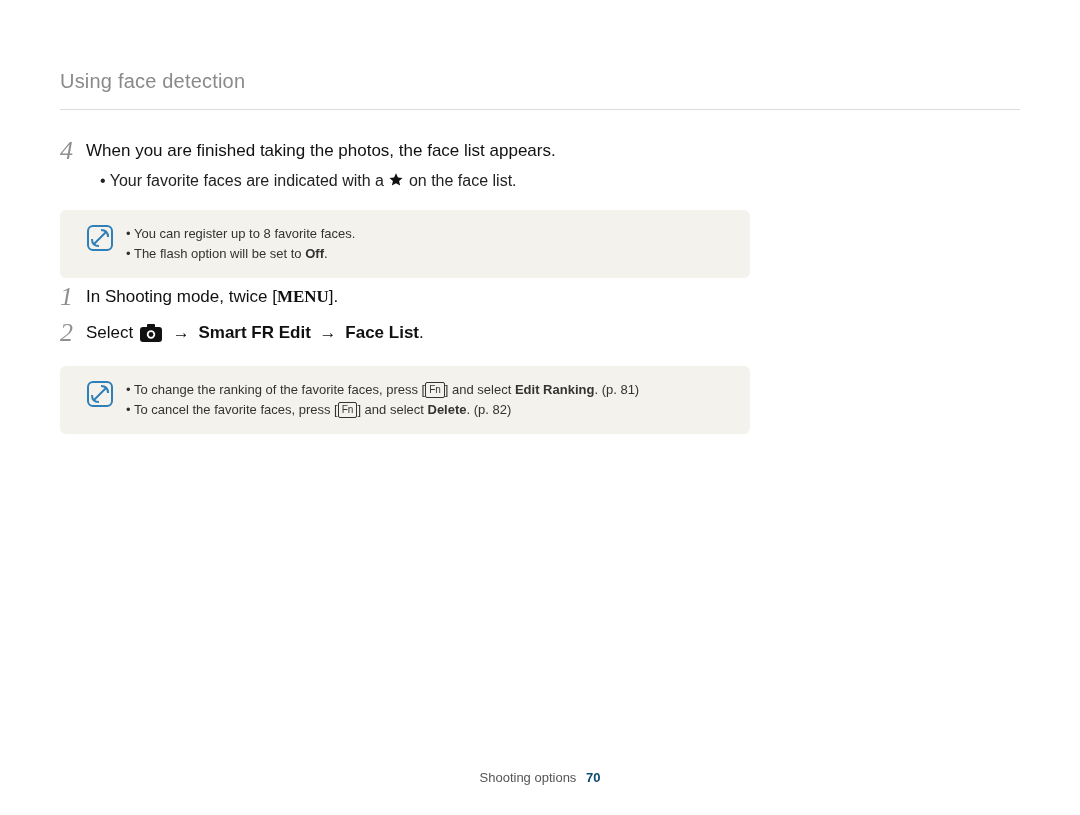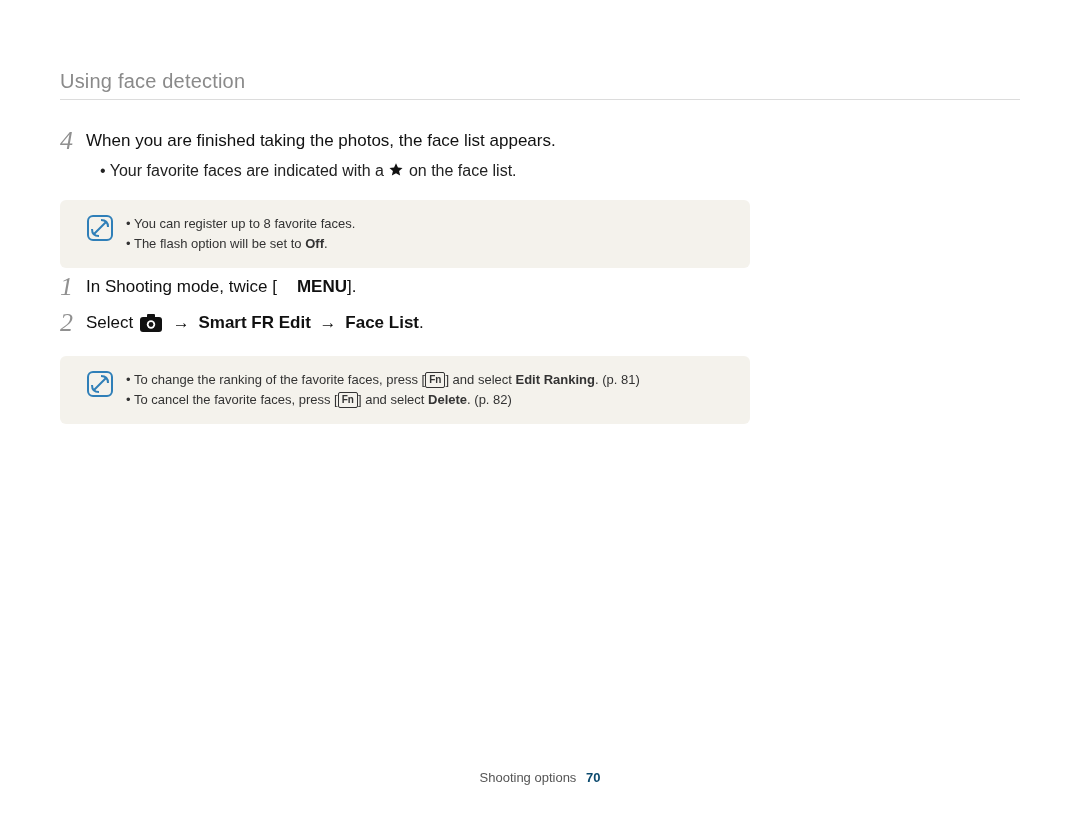--- a/index.html
+++ b/index.html
@@ -1,20 +1,20 @@
 <!DOCTYPE html>
 <html><head>
 <meta charset="utf-8">
 <style>
   * { box-sizing: border-box; margin: 0; padding: 0; }
   html, body { width: 1080px; height: 815px; background: #ffffff; font-family: Arial, Helvetica, sans-serif; color: #222; }
   .page { padding: 70px 60px 0 60px; position: relative; height: 100%; }
   .header-title {
     font-size: 20px; font-weight: 300; color: #8a8a8a; letter-spacing: 0.2px;
-    border-bottom: 1px solid #dcdcdc; padding-bottom: 6px; margin-bottom: 28px;
+    border-bottom: 1px solid #dcdcdc; padding-bottom: 16px; margin-bottom: 28px;
   }
   .content { max-width: 690px; }
   .step { display: flex; align-items: flex-start; margin-bottom: 8px; }
   .step-num {
     font-family: Georgia, 'Times New Roman', serif; font-style: italic;
     font-size: 26px; color: #909090; width: 26px; flex: 0 0 26px; line-height: 1;
   }
   .step-body { font-size: 17px; line-height: 1.45; color: #111; padding-top: 1px; }
   .sub-bul { margin-left: 40px; margin-top: 8px; font-size: 16px; color: #222; }
   .sub-bul .dot::before { content: "•  "; }
@@ -27,24 +27,24 @@
     flex: 0 0 28px; width: 28px; height: 28px; margin-right: 12px; margin-top: 0px;
   }
   .note-list { font-size: 13px; color: #333; line-height: 1.55; }
   .note-list .ni::before { content: "•  "; }
   .bold { font-weight: 700; }
   .section-pill {
     display: inline-block; background: #6a8787; color: #fff; font-size: 15px;
     padding: 6px 14px 6px 14px; border-radius: 16px; margin-top: 52px; margin-bottom: 16px;
   }
   .button-label {
-    display: inline-block; font-weight: 700; font-family: Liberation Sans, sans-serif; margin-left: 20px;
+    display: inline-block; font-weight: 700; font-family: Liberation Serif, serif;
   }
   .fn-box {
-    display: inline-block; border: 1px solid #333; font-size: 10px; font-weight: 700;
+    display: inline-block; border: 1px solid #333; font-size: 10px; font-weight: 400;
     padding: 0 3px; line-height: 14px; vertical-align: 1px; border-radius: 2px;
   }
   .camera-icon { display: inline-block; vertical-align: -4px; margin: 0 2px; }
   .arrow { display: inline-block; padding: 0 4px; }
   .footer {
     position: absolute; bottom: 30px; left: 0; width: 100%; text-align: center;
     font-size: 13px; color: #555;
   }
   .footer .pnum { font-weight: 700; color: #0c4a6e; margin-left: 6px; }
 </style>

